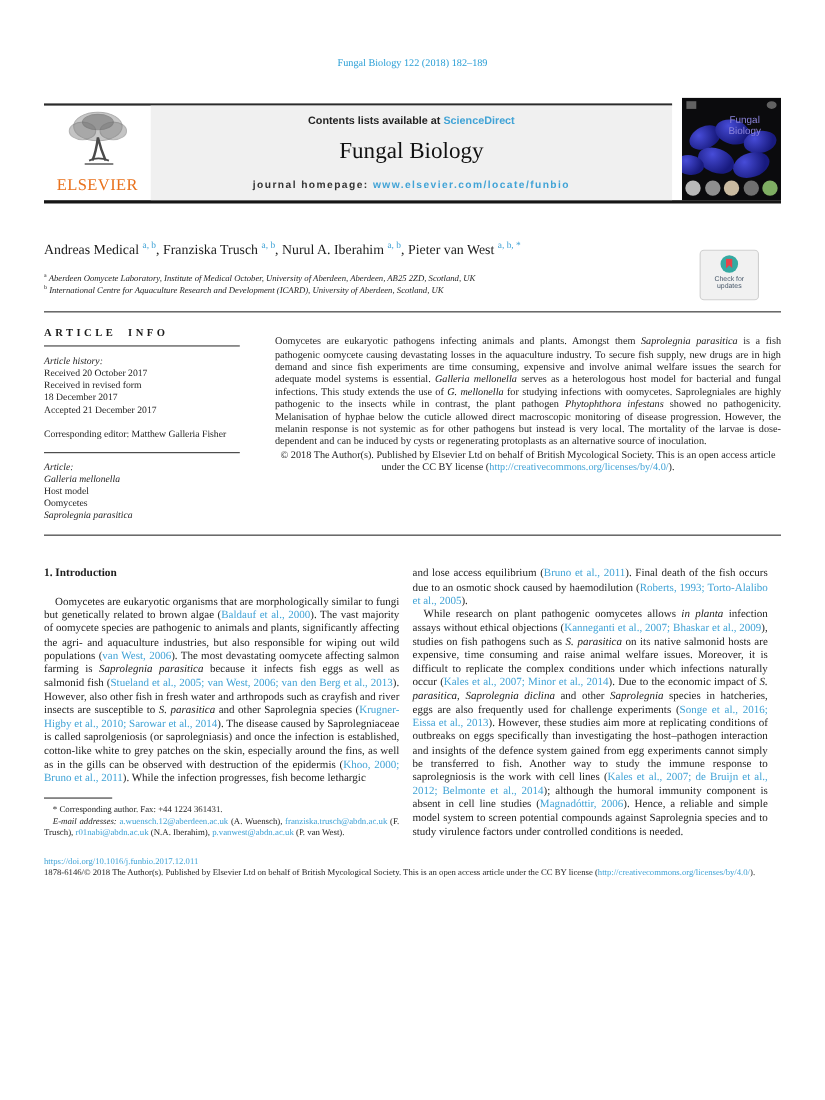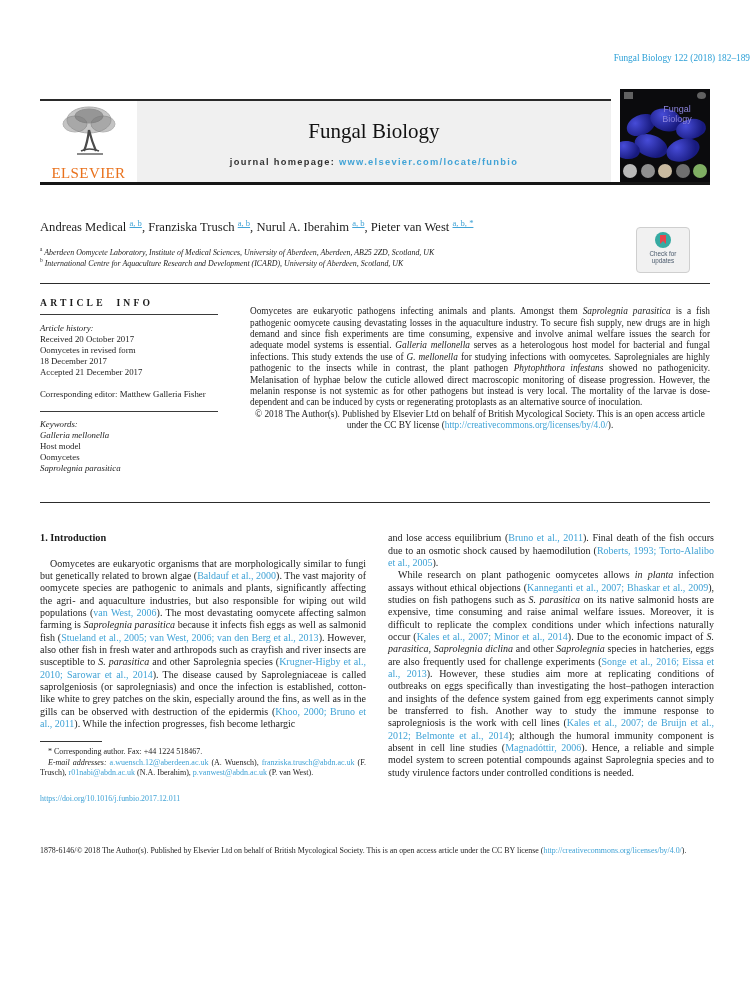--- a/index.html
+++ b/index.html
@@ -4,25 +4,25 @@
 <style>
   html,body{margin:0;padding:0;background:#888;}
   .page{
     width:750px;height:1000px;margin:0 auto;background:#ffffff;position:relative;
     font-family:"Liberation Serif",serif;color:#1c1c1c;overflow:hidden;
   }
   
   .t-p{}
   .t-i{font-style:italic;}
   .t-a{color:#41a3d6;}
-  .t-sup{color:#41a3d6;font-size:68%;vertical-align:super;line-height:0;text-decoration:underline;}
+  .t-sup{color:#41a3d6;font-size:68%;vertical-align:super;line-height:0;}
   .t-supk{color:#1c1c1c;font-size:68%;vertical-align:super;line-height:0;font-style:normal;}
 
   
-  .journal-ref{padding-top:53px;text-align:right;font-size:9.3px;color:#2b9fd6;}
+  .journal-ref{padding-top:53px;text-align:center;font-size:9.3px;color:#2b9fd6;}
   .masthead{margin:26px 40px 0 40px;display:flex;align-items:flex-end;border-bottom:3px solid #161616;}
   .masthead-left{flex:1;display:flex;border-top:2px solid #2a2a2a;align-items:stretch;}
   .logo-box{width:97px;display:flex;flex-direction:column;align-items:center;padding-top:3px;}
   .elsevier-wordmark{font-size:15px;color:#e9711c;letter-spacing:.4px;margin-top:1px;}
   .banner-box{flex:1;background:#f0f0f0;text-align:center;padding:9px 0 9px 0;}
   .contents-line{font-family:"Liberation Sans",sans-serif;font-size:9.8px;font-weight:bold;color:#222;}
   .banner-title{font-size:21px;margin-top:9px;color:#111;}
   .homepage-line{font-family:"Liberation Sans",sans-serif;font-size:9.3px;font-weight:bold;letter-spacing:1.3px;margin-top:13px;color:#333;}
   .cover-box{width:90px;height:93px;margin-left:9px;background:#0b0b0d;position:relative;overflow:hidden;flex-shrink:0;}
   .cover-title{position:absolute;top:16px;left:34px;width:46px;font-family:"Liberation Sans",sans-serif;
@@ -39,44 +39,44 @@
     border-radius:4px;display:flex;flex-direction:column;align-items:center;padding-top:4px;box-sizing:border-box;cursor:pointer;}
   .crossmark-icon{width:16px;height:16px;border-radius:50%;background:#35aaa2;position:relative;}
   .crossmark-icon::after{content:"";position:absolute;left:5px;top:3px;width:6px;height:9px;background:#e8434a;
     clip-path:polygon(0 0,100% 0,100% 100%,50% 68%,0 100%);}
   .updates-text{font-family:"Liberation Sans",sans-serif;font-size:6.3px;line-height:7.3px;color:#49596b;text-align:center;margin-top:2px;}
   .authors-line{margin:17px 40px 0 40px;font-size:12.6px;}
   .affiliations{margin:13px 40px 0 40px;font-size:7.9px;line-height:10.6px;}
 
   
   .info-abstract{margin:14px 40px 12px 40px;border-top:1.5px solid #2c2c2c;border-bottom:1.5px solid #2c2c2c;
-    display:flex;padding:13px 0 28px 0;}
+    display:flex;padding:13px 0 12px 0;}
   .info-col{width:178px;margin-right:32px;flex-shrink:0;}
   .col-heading{font-size:9.6px;font-weight:bold;letter-spacing:3.2px;word-spacing:5px;padding-bottom:6px;border-bottom:1.2px solid #3a3a3a;}
   .info-text{font-size:8.8px;line-height:11px;margin-top:8px;}
   .info-label{font-style:italic;}
   .editor-block{margin-top:11px;}
   .keywords-block{border-top:1.2px solid #3a3a3a;margin-top:11px;padding-top:7px;font-size:8.8px;line-height:11px;}
   .abstract-col{flex:1;}
   .abstract-text{font-size:9.3px;line-height:11.4px;text-align:justify;margin-top:9px;}
   .abstract-copyright{font-size:9.3px;line-height:11.4px;text-align:center;}
 
   
-  .body-columns{margin:29px 36px 0 40px;display:flex;gap:22px;}
+  .body-columns{margin:29px 52px 0 40px;display:flex;gap:12px;}
   .col{flex:1;font-size:10px;line-height:12.35px;text-align:justify;}
   .section-heading{font-size:10.3px;font-weight:bold;margin:0 0 13px 0;text-align:left;}
   .para{margin:0;}
   .para.indent{text-indent:10px;}
   .footnote{margin-top:11px;font-size:8px;line-height:10.2px;text-align:justify;}
   .footnote-rule{width:62px;border-top:1px solid #333;margin-bottom:5px;}
   .fn-line{text-indent:8px;margin:0;}
 
   
   .bottom-block{margin:15px 40px 0 40px;font-size:7.9px;line-height:10.2px;}
-  .issn-line{text-align:justify;margin-top:42px;}
+  .issn-line{text-align:justify;}
 </style>
 </head>
 <body>
 
 <div class="page">
 
   <div class="journal-ref">Fungal Biology 122 (2018) 182–189</div>
 
   <div class="masthead">
     <div class="masthead-left">
@@ -90,20 +90,21 @@
               <ellipse cx="32" cy="12" rx="14" ry="7" fill="#777777" opacity="0.6"></ellipse>
               <path d="M32 26 C31 34 30 40 27 47 M32 26 C34 34 36 40 39 47" stroke="#4a4a4a" stroke-width="2.2"></path>
               <path d="M24 47 Q32 43 42 47" stroke="#4a4a4a" stroke-width="1.6"></path>
               <path d="M20 50 H46" stroke="#5a5a5a" stroke-width="1.4"></path>
             </g>
           </svg>
         </span>
         <div class="elsevier-wordmark">ELSEVIER</div>
       </div>
       <div class="banner-box">
+        <div class="contents-line"><span class="t-p">Contents lists available at </span><span class="t-a">ScienceDirect</span></div>
         <div class="banner-title">Fungal Biology</div>
         <div class="homepage-line"><span class="t-p">journal homepage: </span><span class="t-a">www.elsevier.com/locate/funbio</span></div>
       </div>
     </div>
     <div class="cover-box">
       <div class="corner-mark" style="left:4px;"></div>
       <div class="corner-mark" style="right:4px;border-radius:50%;"></div>
       <div class="blob" style="left:6px;top:26px;width:30px;height:20px;transform:rotate(-25deg);"></div>
       <div class="blob" style="left:30px;top:20px;width:32px;height:22px;transform:rotate(15deg);"></div>
       <div class="blob" style="left:56px;top:30px;width:30px;height:20px;transform:rotate(-10deg);"></div>
@@ -127,56 +128,56 @@
       <div class="updates-text">
         <div>Check for</div>
         <div>updates</div>
       </div>
     </div>
   </div>
 
   <div class="authors-line"><span class="t-p">Andreas Medical </span><span class="t-sup">a, b</span><span class="t-p">, Franziska Trusch </span><span class="t-sup">a, b</span><span class="t-p">, Nurul A. Iberahim </span><span class="t-sup">a, b</span><span class="t-p">, Pieter van West </span><span class="t-sup">a, b, *</span></div>
 
   <div class="affiliations">
-    <div><span class="t-supk">a</span><span class="t-i"> Aberdeen Oomycete Laboratory, Institute of Medical Sciences, University of Aberdeen, Aberdeen, AB25 2ZD, Scotland, UK</span></div>
+    <div><span class="t-supk">a</span><span class="t-i"> Aberdeen Oomycete Laboratory, Institute of Medical October, University of Aberdeen, Aberdeen, AB25 2ZD, Scotland, UK</span></div>
     <div><span class="t-supk">b</span><span class="t-i"> International Centre for Aquaculture Research and Development (ICARD), University of Aberdeen, Scotland, UK</span></div>
   </div>
 
   <div class="info-abstract">
     <div class="info-col">
       <div class="col-heading">ARTICLE INFO</div>
       <div class="info-text">
         <div class="info-label">Article history:</div>
         <div>Received 20 October 2017</div>
-        <div>Oomycetes in revised form</div>
+        <div>Received in revised form</div>
         <div>18 December 2017</div>
         <div>Accepted 21 December 2017</div>
         <div class="editor-block">Corresponding editor: Matthew Galleria Fisher</div>
       </div>
       <div class="keywords-block">
-        <div class="info-label">Keywords:</div>
+        <div class="info-label">Article:</div>
         <div><span class="t-i">Galleria mellonella</span></div>
         <div><span class="t-p">Host model</span></div>
         <div><span class="t-p">Oomycetes</span></div>
         <div><span class="t-i">Saprolegnia parasitica</span></div>
       </div>
     </div>
     <div class="abstract-col">
       <div class="abstract-text"><span class="t-p">Oomycetes are eukaryotic pathogens infecting animals and plants. Amongst them </span><span class="t-i">Saprolegnia parasitica</span><span class="t-p"> is a fish pathogenic oomycete causing devastating losses in the aquaculture industry. To secure fish supply, new drugs are in high demand and since fish experiments are time consuming, expensive and involve animal welfare issues the search for adequate model systems is essential. </span><span class="t-i">Galleria mellonella</span><span class="t-p"> serves as a heterologous host model for bacterial and fungal infections. This study extends the use of </span><span class="t-i">G. mellonella</span><span class="t-p"> for studying infections with oomycetes. Saprolegniales are highly pathogenic to the insects while in contrast, the plant pathogen </span><span class="t-i">Phytophthora infestans</span><span class="t-p"> showed no pathogenicity. Melanisation of hyphae below the cuticle allowed direct macroscopic monitoring of disease progression. However, the melanin response is not systemic as for other pathogens but instead is very local. The mortality of the larvae is dose-dependent and can be induced by cysts or regenerating protoplasts as an alternative source of inoculation.</span></div>
       <div class="abstract-copyright"><span class="t-p">© 2018 The Author(s). Published by Elsevier Ltd on behalf of British Mycological Society. This is an open access article under the CC BY license (</span><span class="t-a">http://creativecommons.org/licenses/by/4.0/</span><span class="t-p">).</span></div>
     </div>
   </div>
 
   <div class="body-columns">
     <div class="col">
       <h2 class="section-heading">1. Introduction</h2>
       <p class="para indent"><span class="t-p">Oomycetes are eukaryotic organisms that are morphologically similar to fungi but genetically related to brown algae (</span><span class="t-a">Baldauf et al., 2000</span><span class="t-p">). The vast majority of oomycete species are pathogenic to animals and plants, significantly affecting the agri- and aquaculture industries, but also responsible for wiping out wild populations (</span><span class="t-a">van West, 2006</span><span class="t-p">). The most devastating oomycete affecting salmon farming is </span><span class="t-i">Saprolegnia parasitica</span><span class="t-p"> because it infects fish eggs as well as salmonid fish (</span><span class="t-a">Stueland et al., 2005; van West, 2006; van den Berg et al., 2013</span><span class="t-p">). However, also other fish in fresh water and arthropods such as crayfish and river insects are susceptible to </span><span class="t-i">S. parasitica</span><span class="t-p"> and other Saprolegnia species (</span><span class="t-a">Krugner-Higby et al., 2010; Sarowar et al., 2014</span><span class="t-p">). The disease caused by Saprolegniaceae is called saprolgeniosis (or saprolegniasis) and once the infection is established, cotton-like white to grey patches on the skin, especially around the fins, as well as in the gills can be observed with destruction of the epidermis (</span><span class="t-a">Khoo, 2000; Bruno et al., 2011</span><span class="t-p">). While the infection progresses, fish become lethargic</span></p>
       <div class="footnote">
         <div class="footnote-rule"></div>
-        <p class="fn-line">* Corresponding author. Fax: +44 1224 518467.</p>
+        <p class="fn-line">* Corresponding author. Fax: +44 1224 361431.</p>
         <p class="fn-line"><span class="t-i">E-mail addresses:</span><span class="t-p"> </span><span class="t-a">a.wuensch.12@aberdeen.ac.uk</span><span class="t-p"> (A. Wuensch), </span><span class="t-a">franziska.trusch@abdn.ac.uk</span><span class="t-p"> (F. Trusch), </span><span class="t-a">r01nabi@abdn.ac.uk</span><span class="t-p"> (N.A. Iberahim), </span><span class="t-a">p.vanwest@abdn.ac.uk</span><span class="t-p"> (P. van West).</span></p>
       </div>
     </div>
     <div class="col">
       <p class="para"><span class="t-p">and lose access equilibrium (</span><span class="t-a">Bruno et al., 2011</span><span class="t-p">). Final death of the fish occurs due to an osmotic shock caused by haemodilution (</span><span class="t-a">Roberts, 1993; Torto-Alalibo et al., 2005</span><span class="t-p">).</span></p>
       <p class="para indent"><span class="t-p">While research on plant pathogenic oomycetes allows </span><span class="t-i">in planta</span><span class="t-p"> infection assays without ethical objections (</span><span class="t-a">Kanneganti et al., 2007; Bhaskar et al., 2009</span><span class="t-p">), studies on fish pathogens such as </span><span class="t-i">S. parasitica</span><span class="t-p"> on its native salmonid hosts are expensive, time consuming and raise animal welfare issues. Moreover, it is difficult to replicate the complex conditions under which infections naturally occur (</span><span class="t-a">Kales et al., 2007; Minor et al., 2014</span><span class="t-p">). Due to the economic impact of </span><span class="t-i">S. parasitica</span><span class="t-p">, </span><span class="t-i">Saprolegnia diclina</span><span class="t-p"> and other </span><span class="t-i">Saprolegnia</span><span class="t-p"> species in hatcheries, eggs are also frequently used for challenge experiments (</span><span class="t-a">Songe et al., 2016; Eissa et al., 2013</span><span class="t-p">). However, these studies aim more at replicating conditions of outbreaks on eggs specifically than investigating the host–pathogen interaction and insights of the defence system gained from egg experiments cannot simply be transferred to fish. Another way to study the immune response to saprolegniosis is the work with cell lines (</span><span class="t-a">Kales et al., 2007; de Bruijn et al., 2012; Belmonte et al., 2014</span><span class="t-p">); although the humoral immunity component is absent in cell line studies (</span><span class="t-a">Magnadóttir, 2006</span><span class="t-p">). Hence, a reliable and simple model system to screen potential compounds against Saprolegnia species and to study virulence factors under controlled conditions is needed.</span></p>
     </div>
   </div>
 
   <div class="bottom-block">

